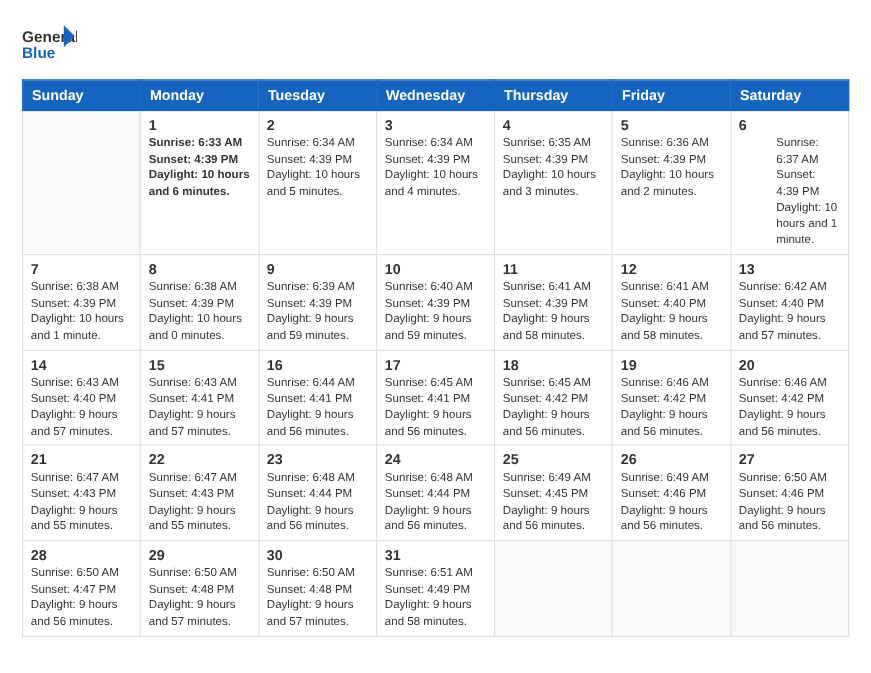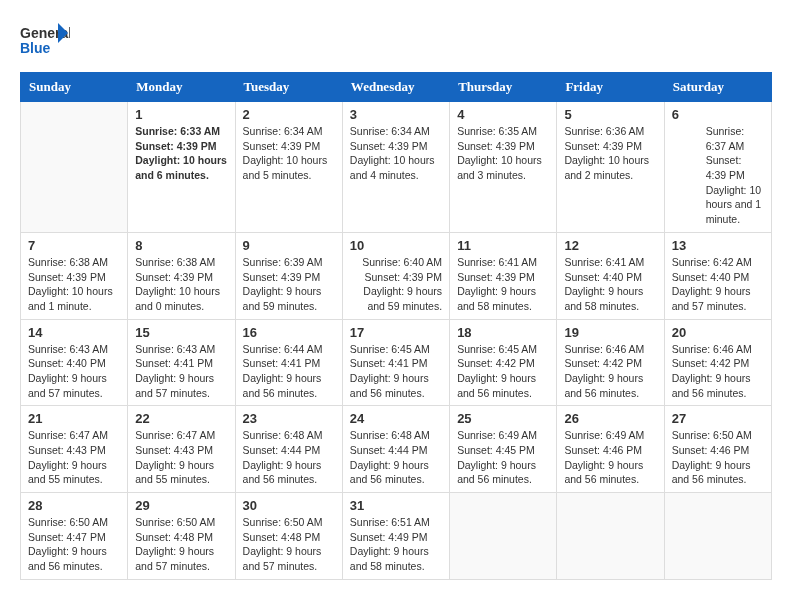--- a/index.html
+++ b/index.html
@@ -33,21 +33,20 @@
       border-collapse: collapse;
       border: 1px solid #ccc;
     }
     .calendar th {
       background-color: #1565c0;
       color: white;
       text-align: left;
       padding: 6px 8px;
       font-size: 13px;
       border: 1px solid #1565c0;
-      font-family: Liberation Serif, serif;
     }
     .calendar td {
       vertical-align: top;
       padding: 5px 7px;
       border: 1px solid #ddd;
       width: calc(100% / 7);
       height: 80px;
       font-size: 11px;
       color: #333;
       background: #fff;
@@ -154,21 +153,21 @@
 Daylight: 10 hours and 0 minutes.</div>
         </td>
         <td>
           <div class="day-number">9</div>
           <div class="day-info" style="white-space: pre-line;">Sunrise: 6:39 AM
 Sunset: 4:39 PM
 Daylight: 9 hours and 59 minutes.</div>
         </td>
         <td>
           <div class="day-number">10</div>
-          <div class="day-info" style="white-space: pre-line; text-align: right;">Sunrise: 6:40 AM
+          <div class="day-info" style="white-space: pre-line;">Sunrise: 6:40 AM
 Sunset: 4:39 PM
 Daylight: 9 hours and 59 minutes.</div>
         </td>
         <td>
           <div class="day-number">11</div>
           <div class="day-info" style="white-space: pre-line;">Sunrise: 6:41 AM
 Sunset: 4:39 PM
 Daylight: 9 hours and 58 minutes.</div>
         </td>
         <td>

